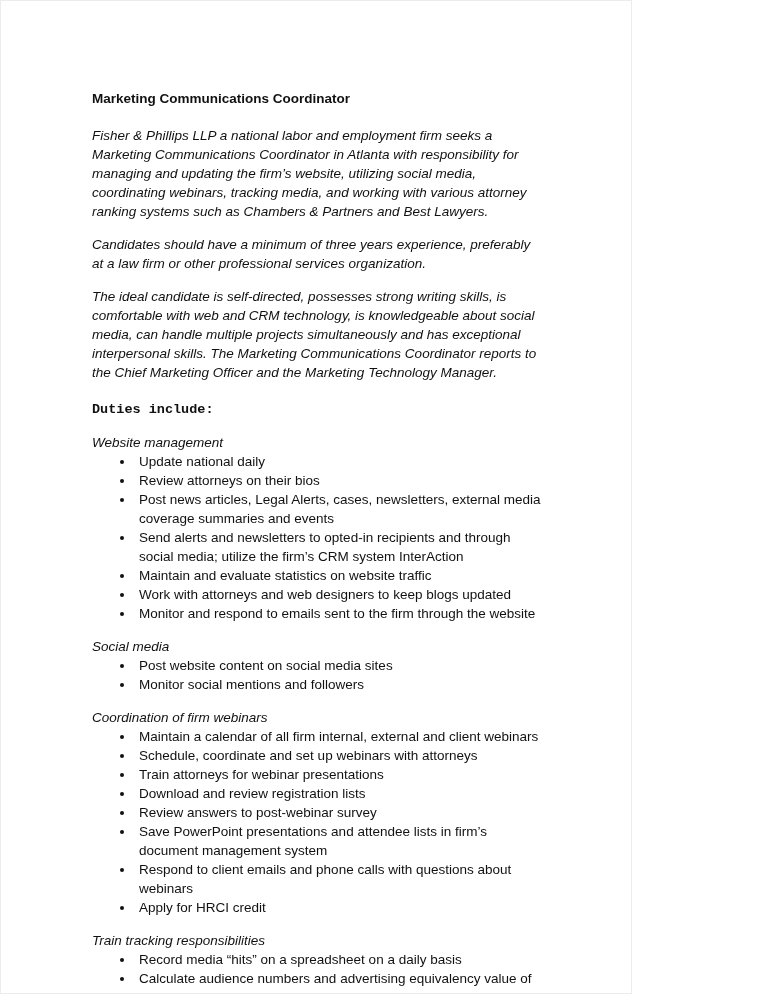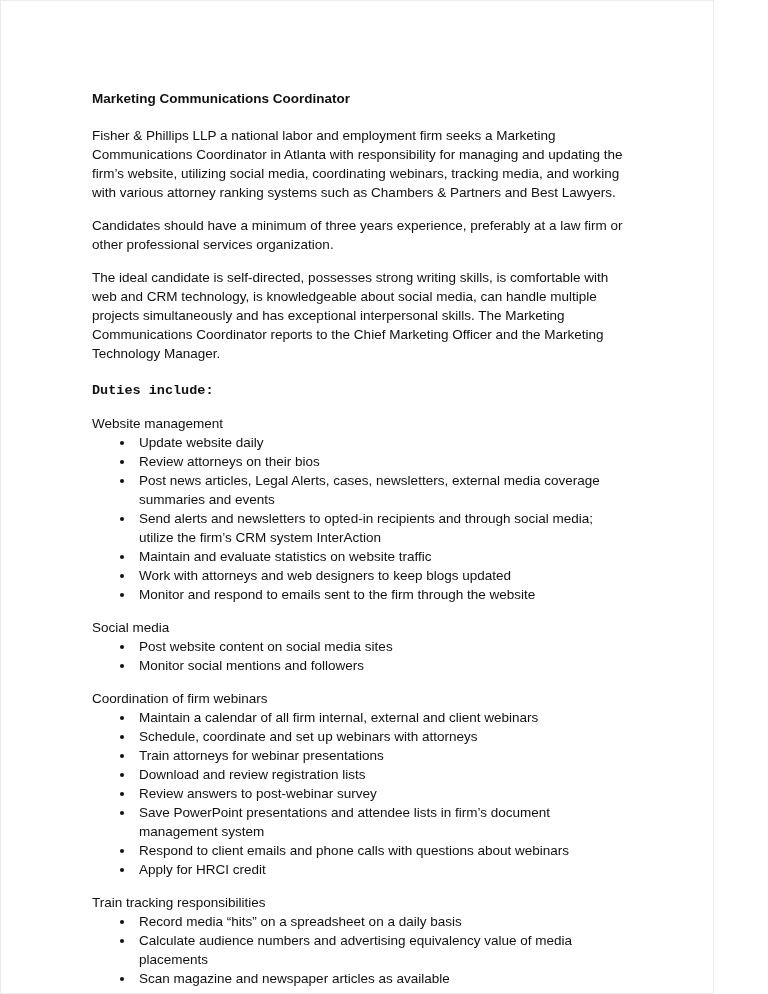--- a/index.html
+++ b/index.html
@@ -2,47 +2,49 @@
 <html><head>
 <meta charset="utf-8">
 <style>
   html, body {
     margin: 0;
     padding: 0;
     background: #ffffff;
   }
   .page {
     position: relative;
-    width: 714px;
+    width: 632px;
     height: 994px;
     box-sizing: border-box;
     background: #ffffff;
     border: 1px solid #ececec;
     padding: 88px 88px 12px 91px;
     font-family: "Liberation Sans", sans-serif;
     font-size: 13.5px;
     line-height: 19px;
     color: #111111;
     overflow: hidden;
   }
   .doc-title {
     font-size: 13.5px;
     font-weight: bold;
     margin: 0 0 18px 0;
     line-height: 19px;
   }
   .para {
     margin: 0 0 14px 0;
+    font-style: italic;
   }
   .duties-heading {
     font-weight: bold;
     margin: 18px 0 14px 0;
     font-family: Liberation Mono, monospace;
   }
   .section-heading {
+    font-style: italic;
     margin: 14px 0 0 0;
   }
   ul.bullets {
     margin: 0 0 0 0;
     padding: 0 0 0 47px;
     list-style: none;
   }
   ul.bullets li {
     position: relative;
     margin: 0;
@@ -71,21 +73,21 @@
 
   <p class="para">Fisher &amp; Phillips LLP a national labor and employment firm seeks a Marketing Communications Coordinator in Atlanta with responsibility for managing and updating the firm’s website, utilizing social media, coordinating webinars, tracking media, and working with various attorney ranking systems such as Chambers &amp; Partners and Best Lawyers.</p>
   <p class="para">Candidates should have a minimum of three years experience, preferably at a law firm or other professional services organization.</p>
   <p class="para">The ideal candidate is self-directed, possesses strong writing skills, is comfortable with web and CRM technology, is knowledgeable about social media, can handle multiple projects simultaneously and has exceptional interpersonal skills. The Marketing Communications Coordinator reports to the Chief Marketing Officer and the Marketing Technology Manager.</p>
 
   <p class="duties-heading">Duties include:</p>
 
   <div class="section">
     <p class="section-heading">Website management</p>
     <ul class="bullets">
-      <li>Update website daily</li>
+      <li>Update national daily</li>
       <li>Review attorneys on their bios</li>
       <li>Post news articles, Legal Alerts, cases, newsletters, external media coverage summaries and events</li>
       <li>Send alerts and newsletters to opted-in recipients and through social media; utilize the firm’s CRM system InterAction</li>
       <li>Maintain and evaluate statistics on website traffic</li>
       <li>Work with attorneys and web designers to keep blogs updated</li>
       <li>Monitor and respond to emails sent to the firm through the website</li>
     </ul>
   </div>
 
   <div class="section">

